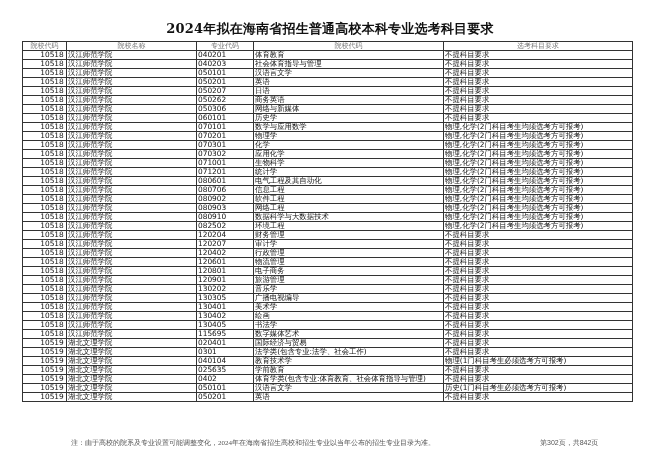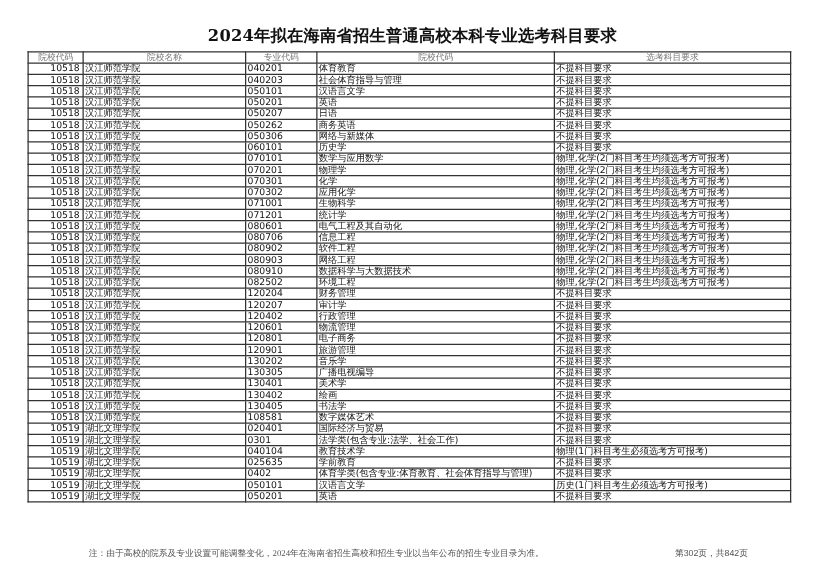--- a/index.html
+++ b/index.html
@@ -250,21 +250,21 @@
       <tr>
         <td class="c1">10518</td>
         <td class="c2">汉江师范学院</td>
         <td class="c3">130405</td>
         <td class="c4">书法学</td>
         <td class="c5">不提科目要求</td>
       </tr>
       <tr>
         <td class="c1">10518</td>
         <td class="c2">汉江师范学院</td>
-        <td class="c3">108581</td>
+        <td class="c3">115695</td>
         <td class="c4">数字媒体艺术</td>
         <td class="c5">不提科目要求</td>
       </tr>
       <tr>
         <td class="c1">10519</td>
         <td class="c2">湖北文理学院</td>
         <td class="c3">020401</td>
         <td class="c4">国际经济与贸易</td>
         <td class="c5">不提科目要求</td>
       </tr>

